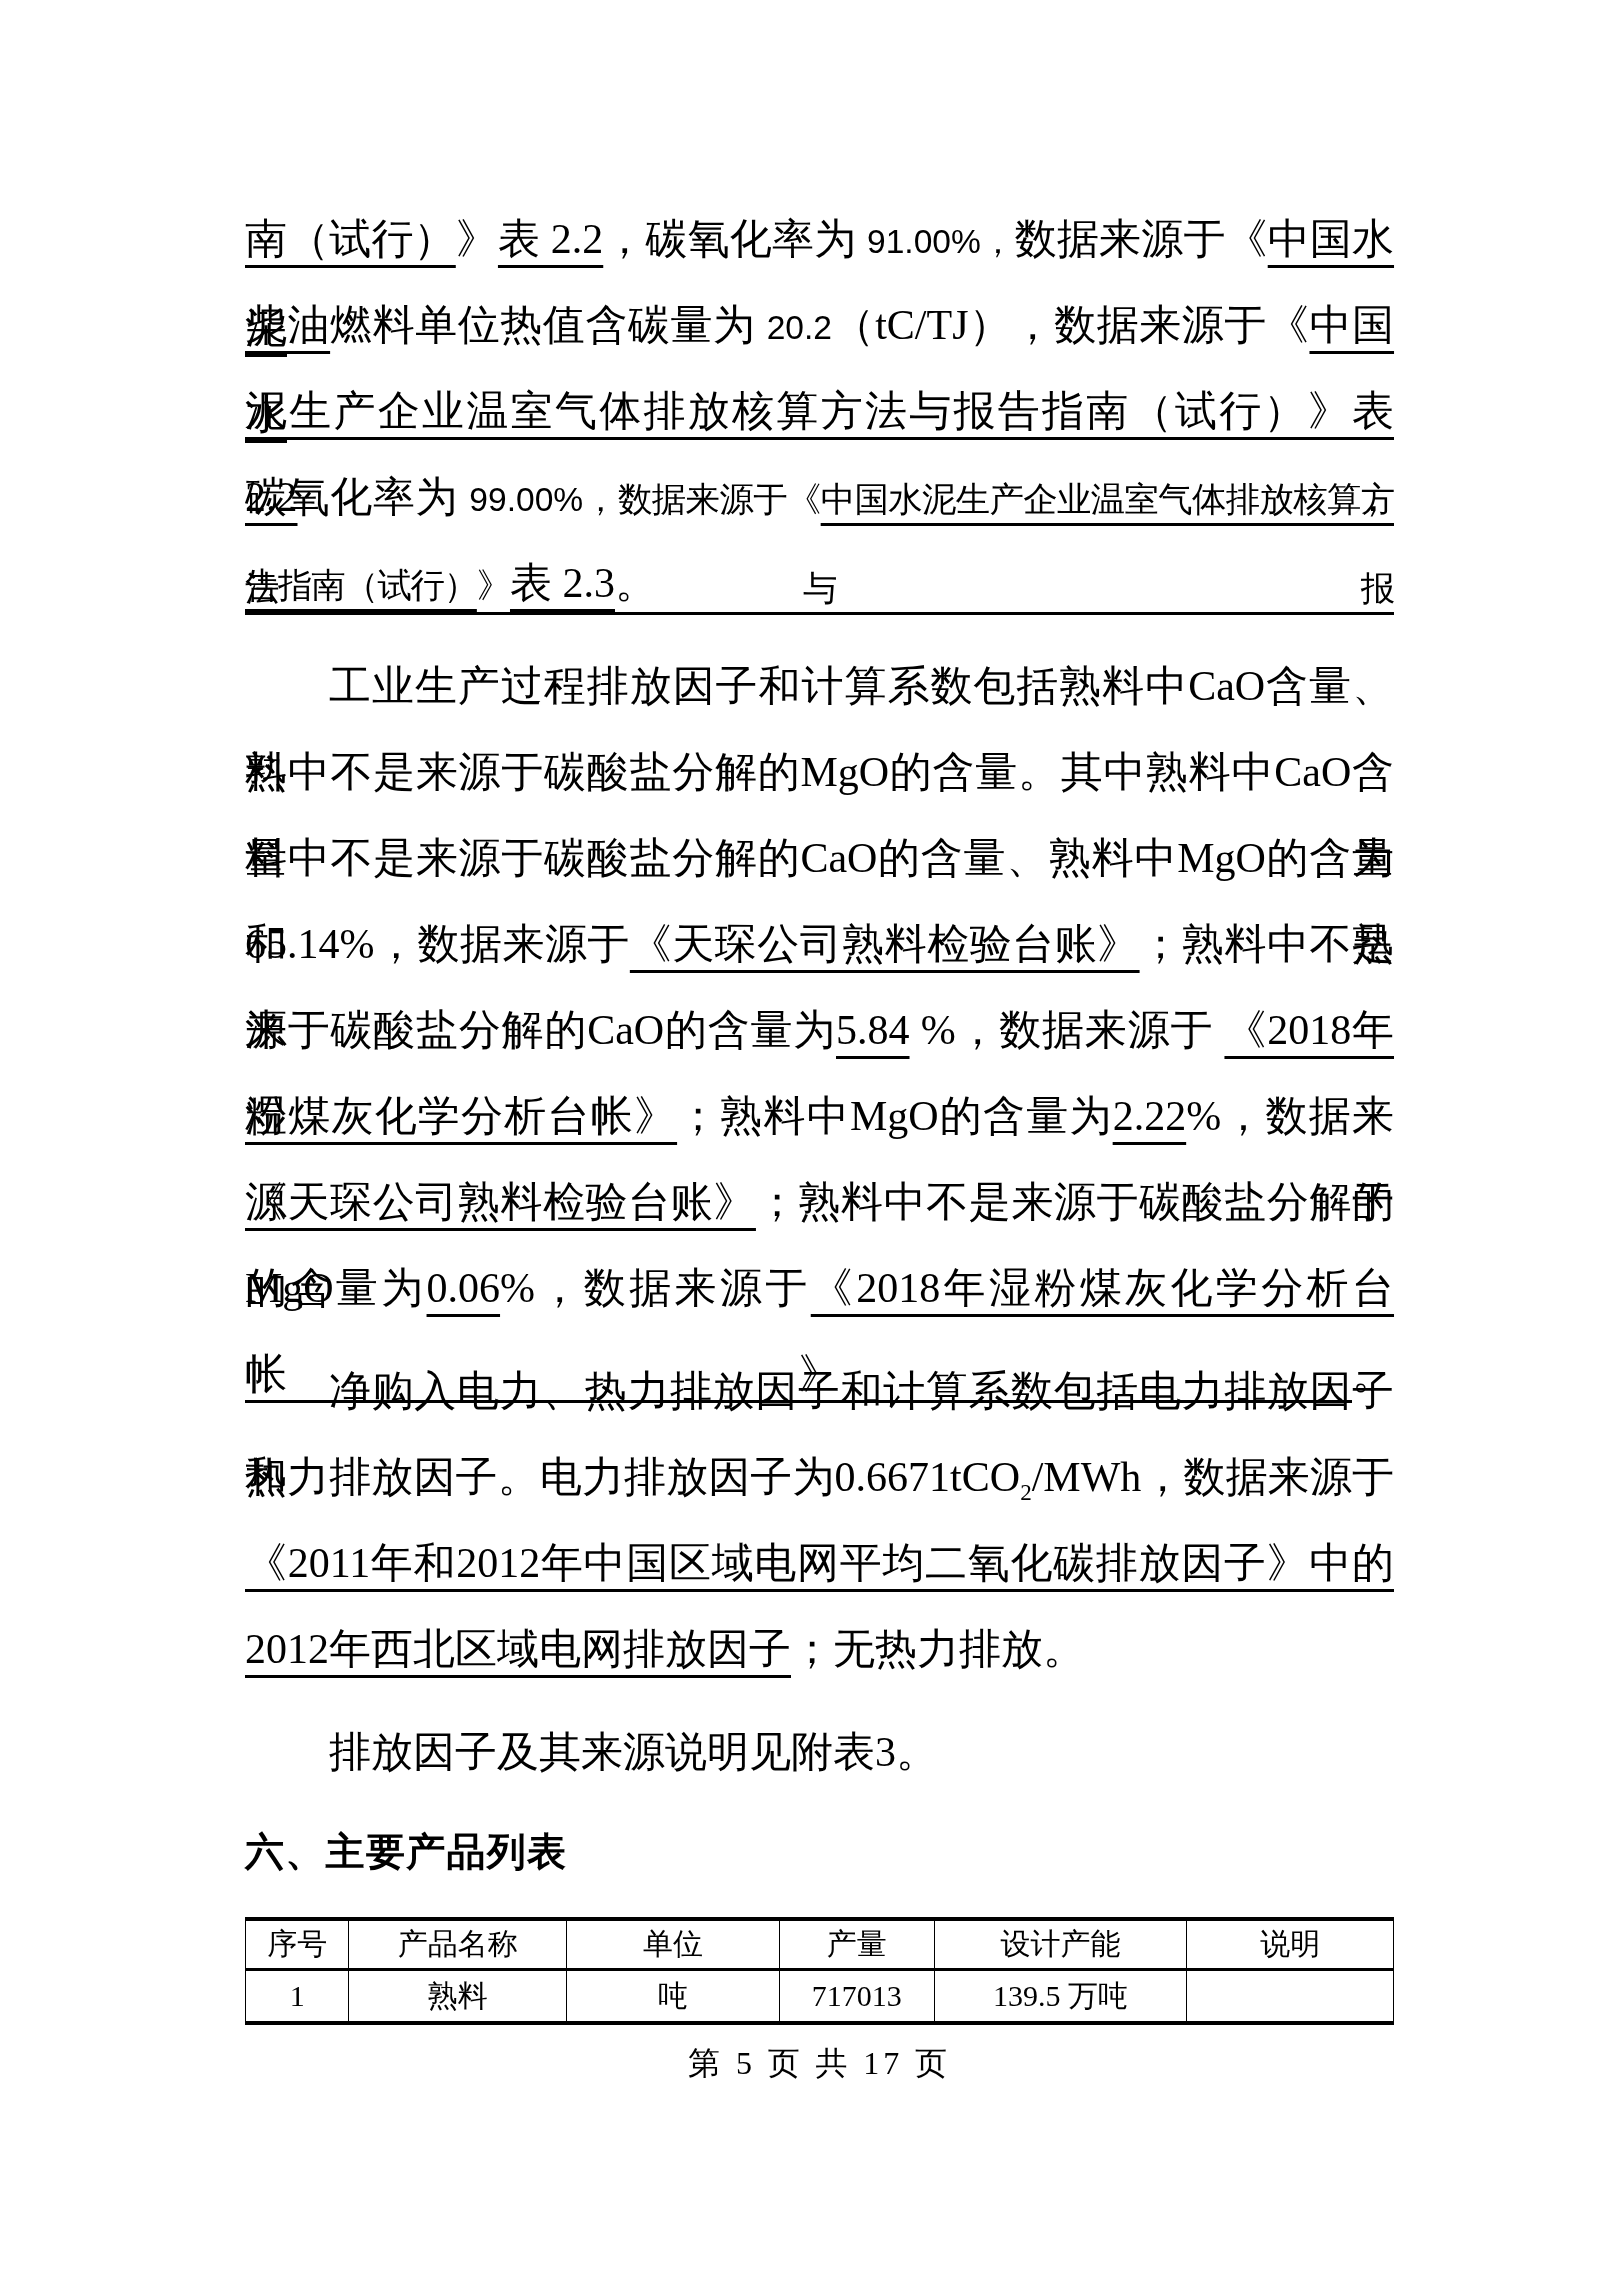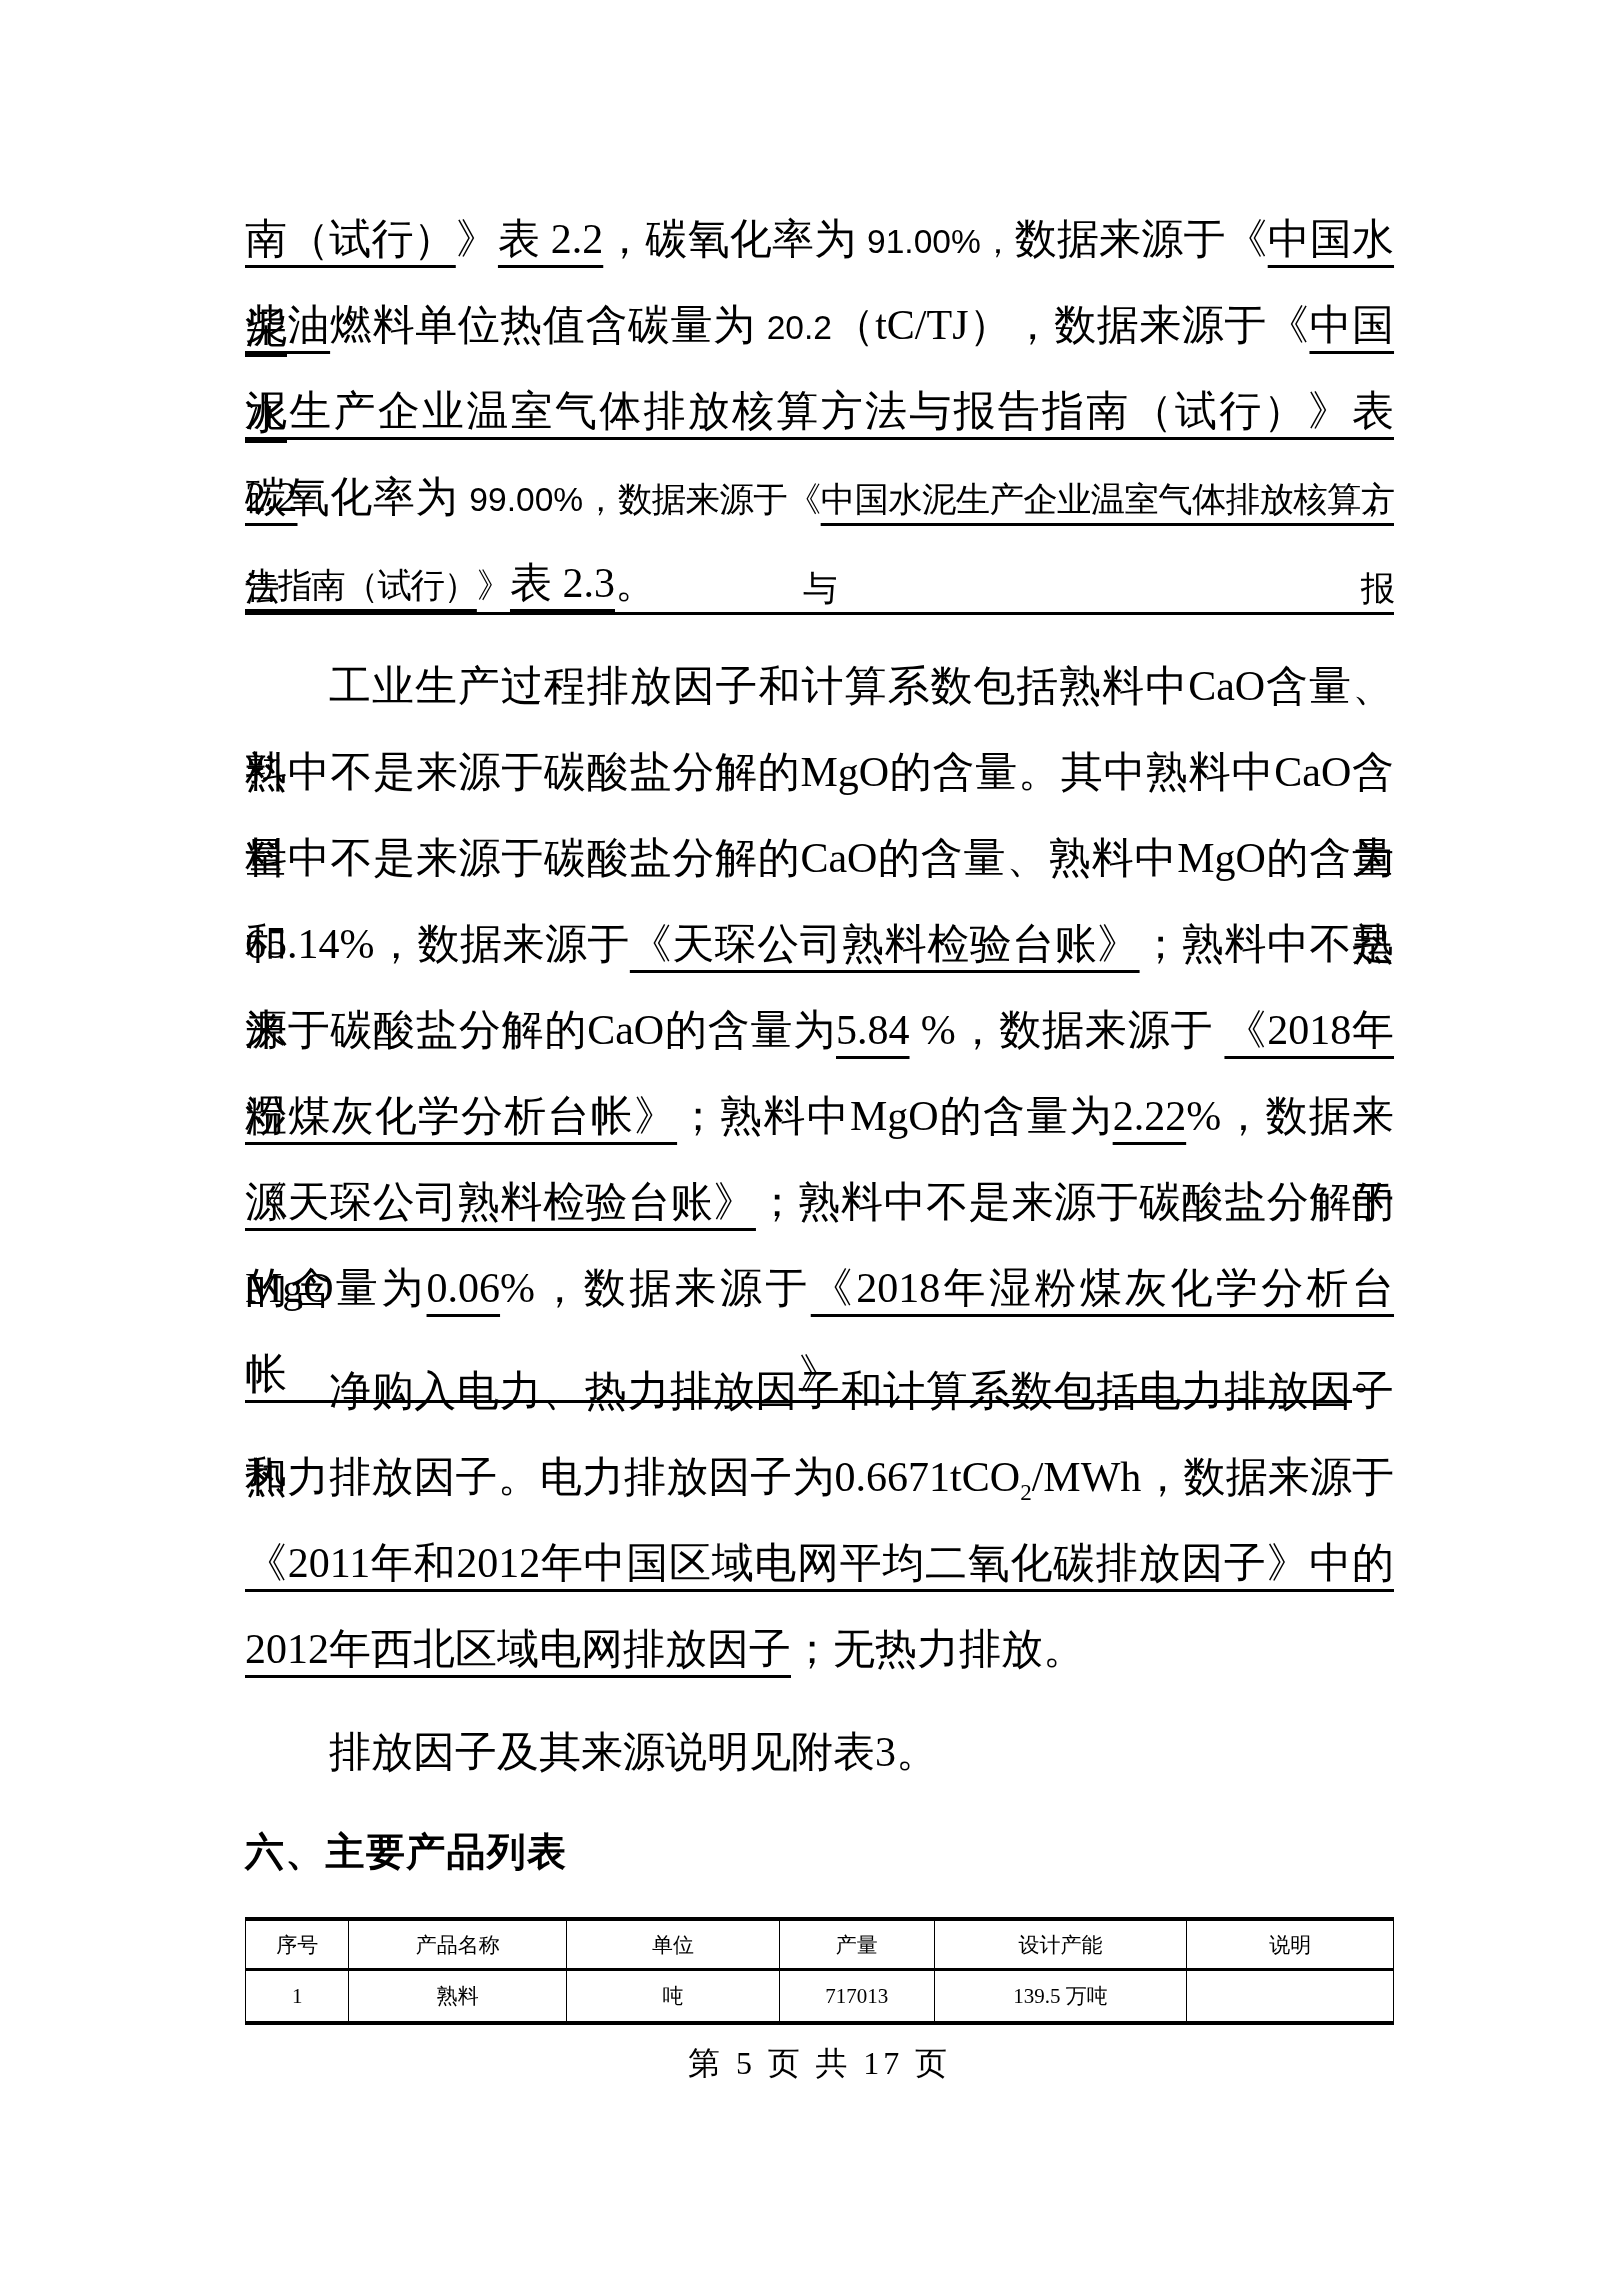--- a/index.html
+++ b/index.html
@@ -57,21 +57,21 @@
     border-collapse:collapse;
     table-layout:fixed;
     margin-top:38px;
     border-top:4.6px solid #000;
     border-bottom:4.6px solid #000;
   }
   table.products th, table.products td{
     border-left:1.3px solid #000;
     border-right:1.3px solid #000;
     font-weight:normal;
-    font-size:21px;
+    font-size:30px;
     text-align:center;
     vertical-align:middle;
     padding:0;
   }
   table.products thead th{
     height:47px;
     border-bottom:3.9px solid #000;
   }
   table.products tbody td{
     height:50px;

